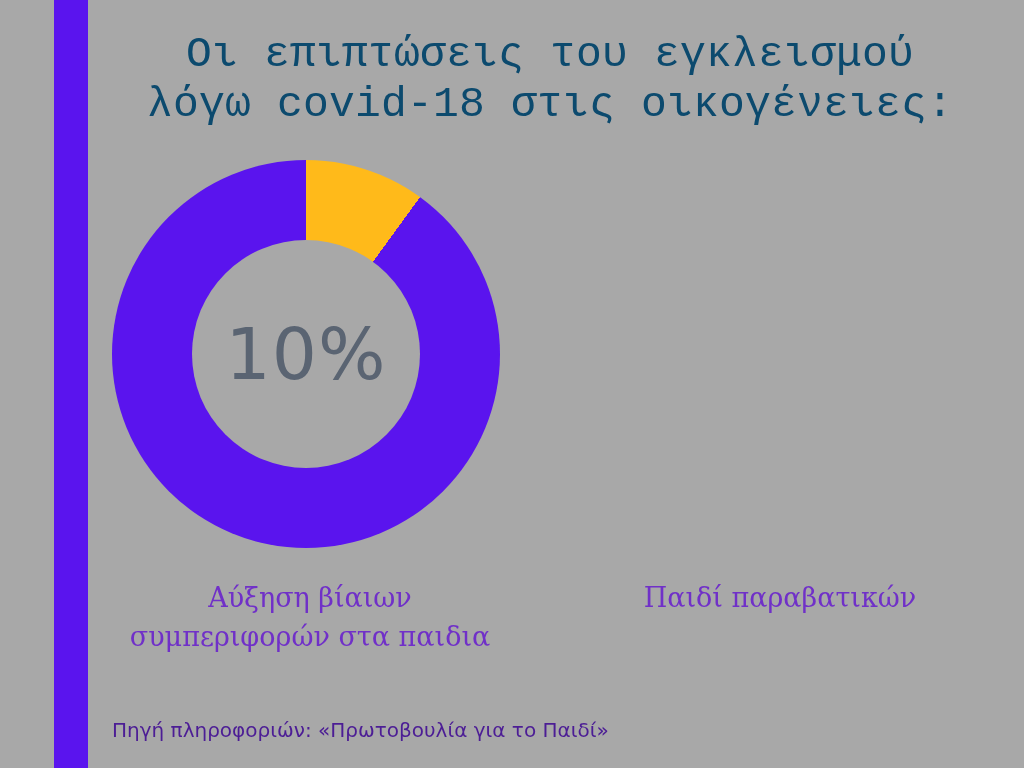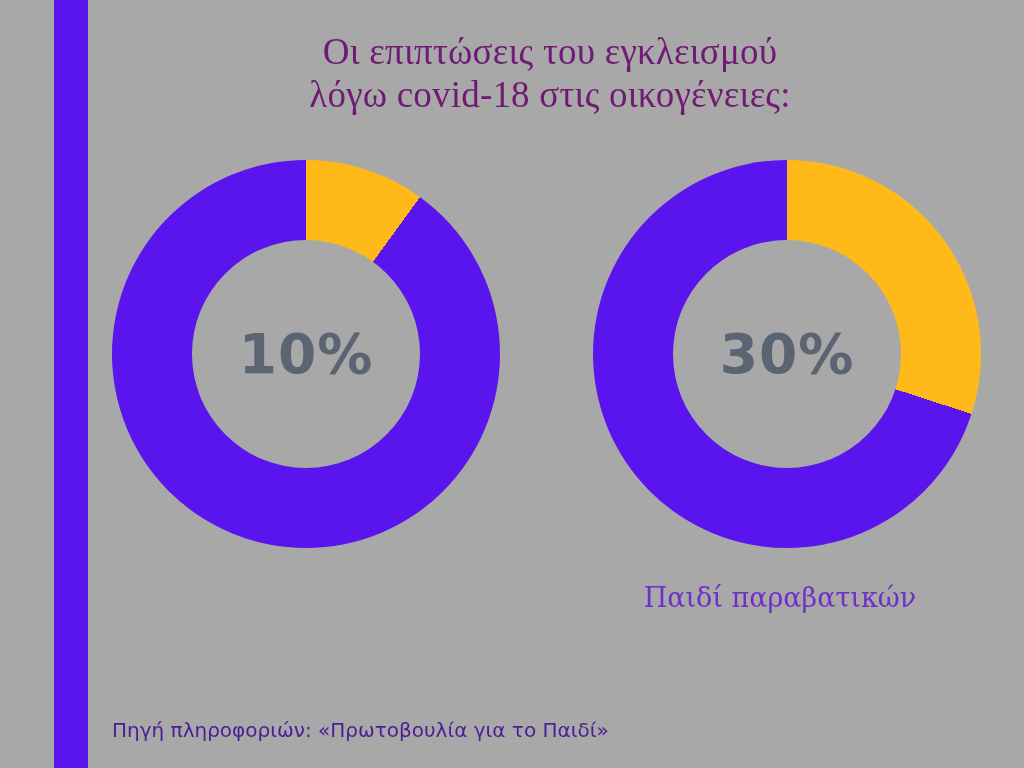--- a/index.html
+++ b/index.html
@@ -35,23 +35,23 @@
   }
 
   
   .title-block {
     position: absolute;
     left: 100px;
     top: 30px;
     width: 900px;
     text-align: center;
     line-height: 1.17;
-    color: #701a75;
-    font-family: Liberation Serif, serif;
-    font-size: 37px;
+    color: #0c4a6e;
+    font-family: Liberation Mono, monospace;
+    font-size: 43px;
     font-weight: 400;
     letter-spacing: 0.2px;
   }
   .title-line {
     display: block;
     white-space: nowrap;
   }
 
   
   .charts-row {
@@ -83,22 +83,22 @@
     height: 228px;
     border-radius: 50%;
     background: #a8a8a8;
     display: flex;
     align-items: center;
     justify-content: center;
   }
   .donut-value {
     color: #5a6472;
     font-family: "DejaVu Sans", sans-serif;
-    font-size: 55px;
-    font-weight: 700;
+    font-size: 71px;
+    font-weight: 400;
     letter-spacing: 1px;
     line-height: 1;
     user-select: none;
     text-align: right;
   }
 
   
   .caption {
     position: absolute;
     top: 578px;
@@ -137,29 +137,27 @@
 
   <div class="charts-row">
 
     <div class="chart-wrap left">
       <div class="donut" id="donut-0" style="background: conic-gradient(rgb(255, 186, 26) 0deg, rgb(255, 186, 26) 36deg, rgb(90, 20, 238) 36deg, rgb(90, 20, 238) 360deg);"></div>
       <div class="donut-hole">
         <span class="donut-value">10%</span>
       </div>
     </div>
 
-    <div class="chart-wrap right">
-      <div class="donut" id="donut-1" style="background: conic-gradient(rgb(255, 186, 26) 0deg, rgb(255, 186, 26) 108deg, rgb(90, 20, 238) 108deg, rgb(90, 20, 238) 360deg);"></div>
-      <div class="donut-hole">
-        <span class="donut-value">30%</span>
-      </div>
-    </div>
 
   </div>
 
+  <div class="caption left">
+    <span class="caption-line">Αύξηση βίαιων</span>
+    <span class="caption-line">συμπεριφορών  στα παιδια</span>
+  </div>
 
   <div class="caption right">
     <span class="caption-line">Παιδί παραβατικών</span>
   </div>
 
   <div class="source">Πηγή πληροφοριών: «Πρωτοβουλία για το Παιδί»</div>
 
 </div>
 
 </body></html>

